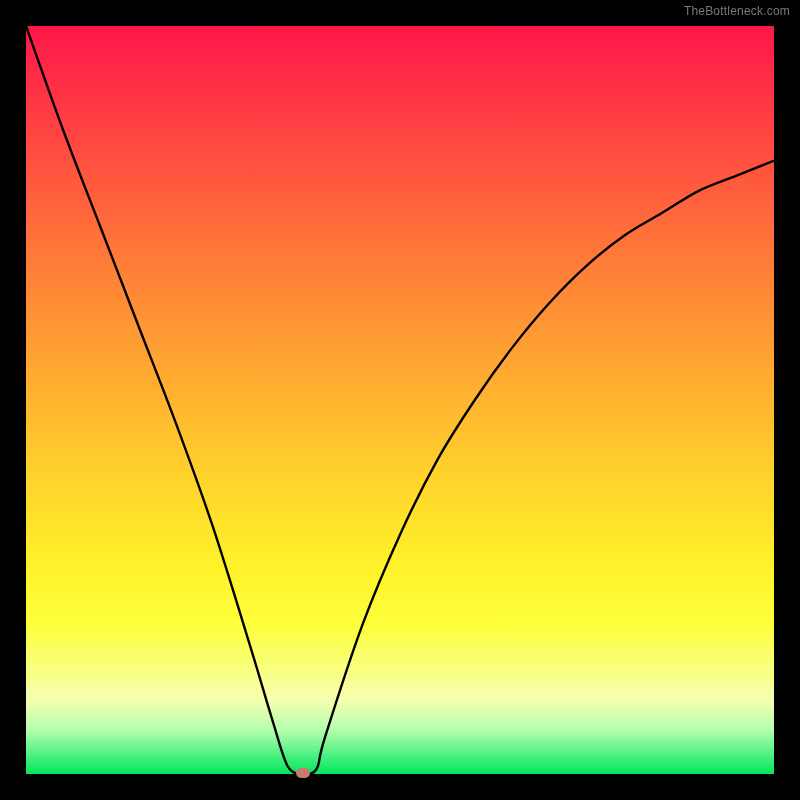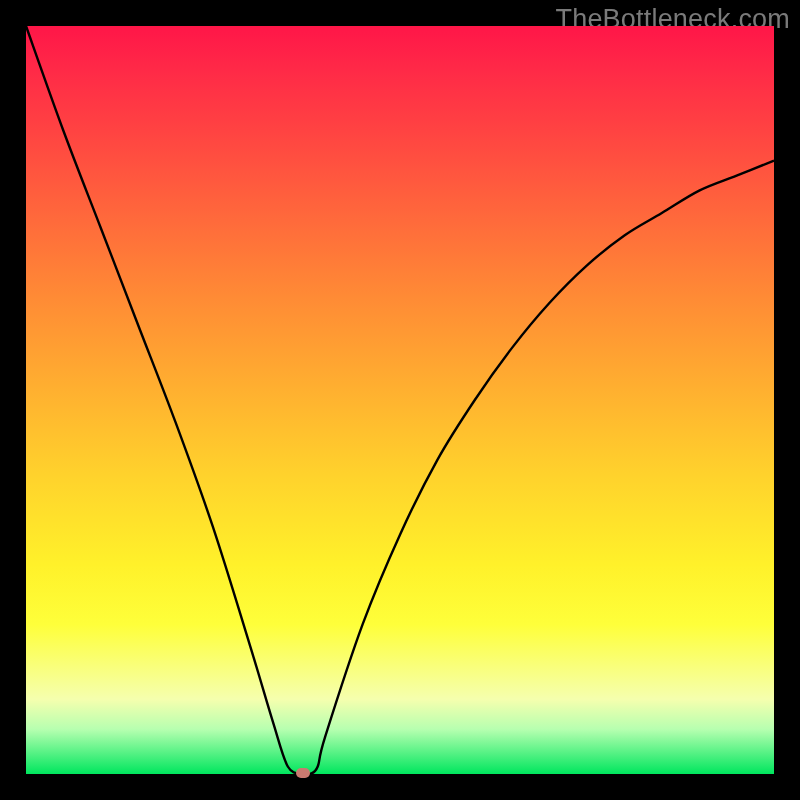--- a/index.html
+++ b/index.html
@@ -38,21 +38,21 @@
       #f5ffae 90%,
       #b7ffb0 94%,
       #00e65e 100%
     );
   }
   .watermark {
     position: absolute;
     top: 4px;
     right: 10px;
     color: #7a7a7a;
-    font-size: 27px;
+    font-size: 12px;
     font-weight: 500;
     letter-spacing: 0.2px;
     user-select: none;
   }
   svg.curve {
     position: absolute;
     left: 0;
     top: 0;
     width: 748px;
     height: 748px;

